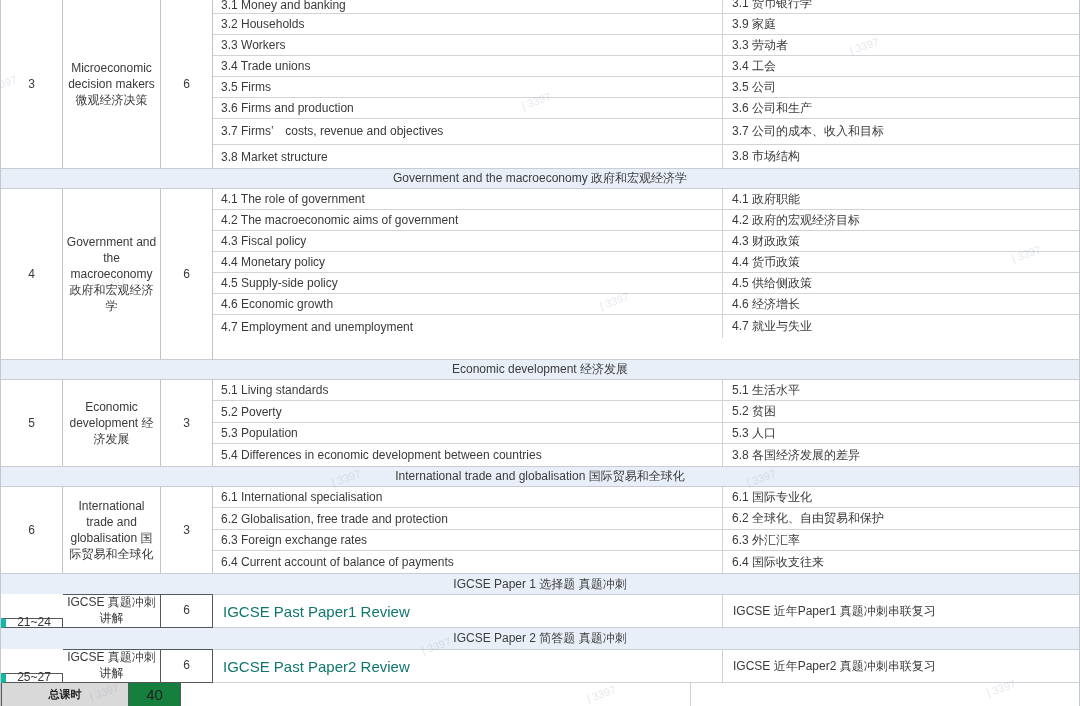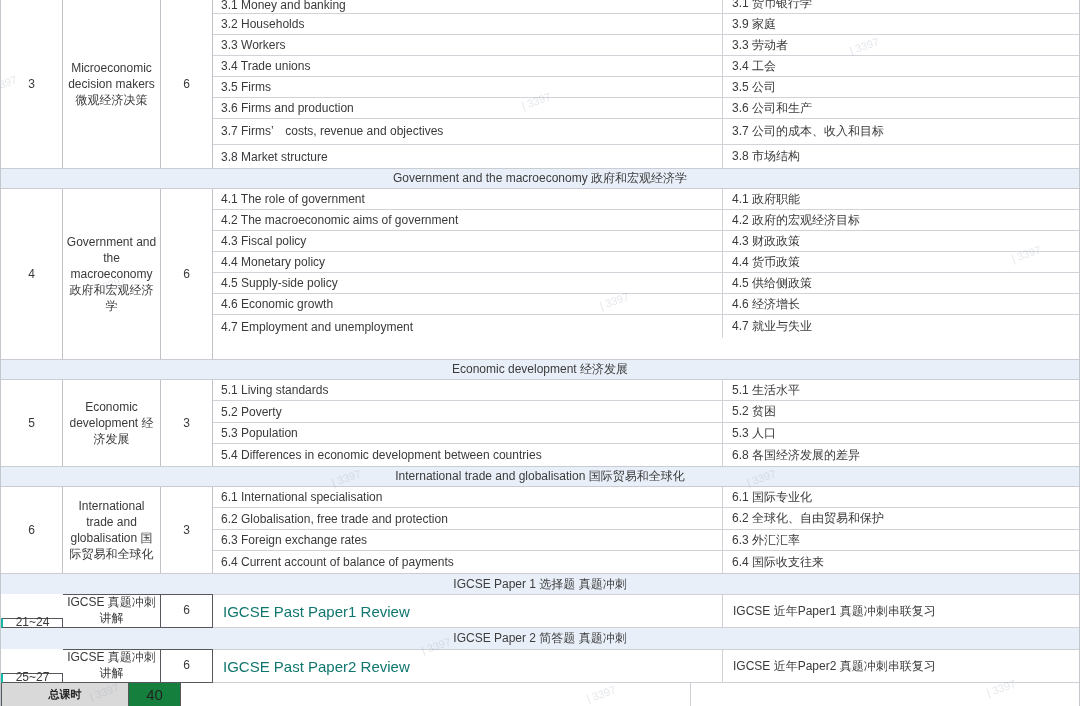--- a/index.html
+++ b/index.html
@@ -27,21 +27,21 @@
   .szh{flex:1;display:flex;align-items:center;padding-left:9px;font-size:12px;}
   
   .band{background:#e9eff8;border-top:1px solid #c9cdd3;border-bottom:1px solid #c9cdd3;
         display:flex;align-items:center;justify-content:center;font-size:12px;color:#3c3c3c;}
   .band--nb{border-bottom:none;}
   .band--nt{border-top:none;}
   
   .review{display:flex;}
   .rvd{border-top:1px solid #54585c;border-bottom:1px solid #54585c;border-right:1px solid #54585c;
        display:flex;align-items:center;justify-content:center;font-size:12px;text-align:center;line-height:1.3;}
-  .rv1{width:62px;border-left:2px solid #14b8a6;margin-top:24px;}
+  .rv1{width:62px;border-left:5px solid #14b8a6;margin-top:24px;}
   .rv2{width:98px;padding:0 2px;}
   .rv3{width:52px;}
   .rv4{width:510px;border-top:1px solid #cdd0d5;border-bottom:1px solid #cdd0d5;border-right:1px solid #cdd0d5;
        display:flex;align-items:center;padding-left:10px;font-size:15px;color:#0f766e;}
   .rv5{flex:1;border-top:1px solid #cdd0d5;border-bottom:1px solid #cdd0d5;
        display:flex;align-items:center;padding-left:10px;font-size:12px;}
   
   .total{display:flex;}
   .t12{width:128px;background:#d9d9d9;border-left:1px solid #54585c;border-right:1px solid #54585c;
        display:flex;align-items:center;justify-content:center;font-size:11px;font-weight:bold;color:#222;}
@@ -150,21 +150,21 @@
         <div class="srow" style="height: 22px;">
           <div class="sen">5.2 Poverty</div>
           <div class="szh">5.2 贫困</div>
         </div>
         <div class="srow" style="height: 21px;">
           <div class="sen">5.3 Population</div>
           <div class="szh">5.3 人口</div>
         </div>
         <div class="srow" style="height: 22px;">
           <div class="sen">5.4 Differences in economic development between countries</div>
-          <div class="szh">6.8 各国经济发展的差异</div>
+          <div class="szh">3.8 各国经济发展的差异</div>
         </div>
       </div>
   </div>
 
   <div class="band" style="height:21px">International trade and globalisation 国际贸易和全球化</div>
 
   <div class="block" style="height:86px">
     <div class="bc bc1">6</div>
     <div class="bc bc2">International trade and globalisation 国际贸易和全球化</div>
     <div class="bc bc3">3</div>

